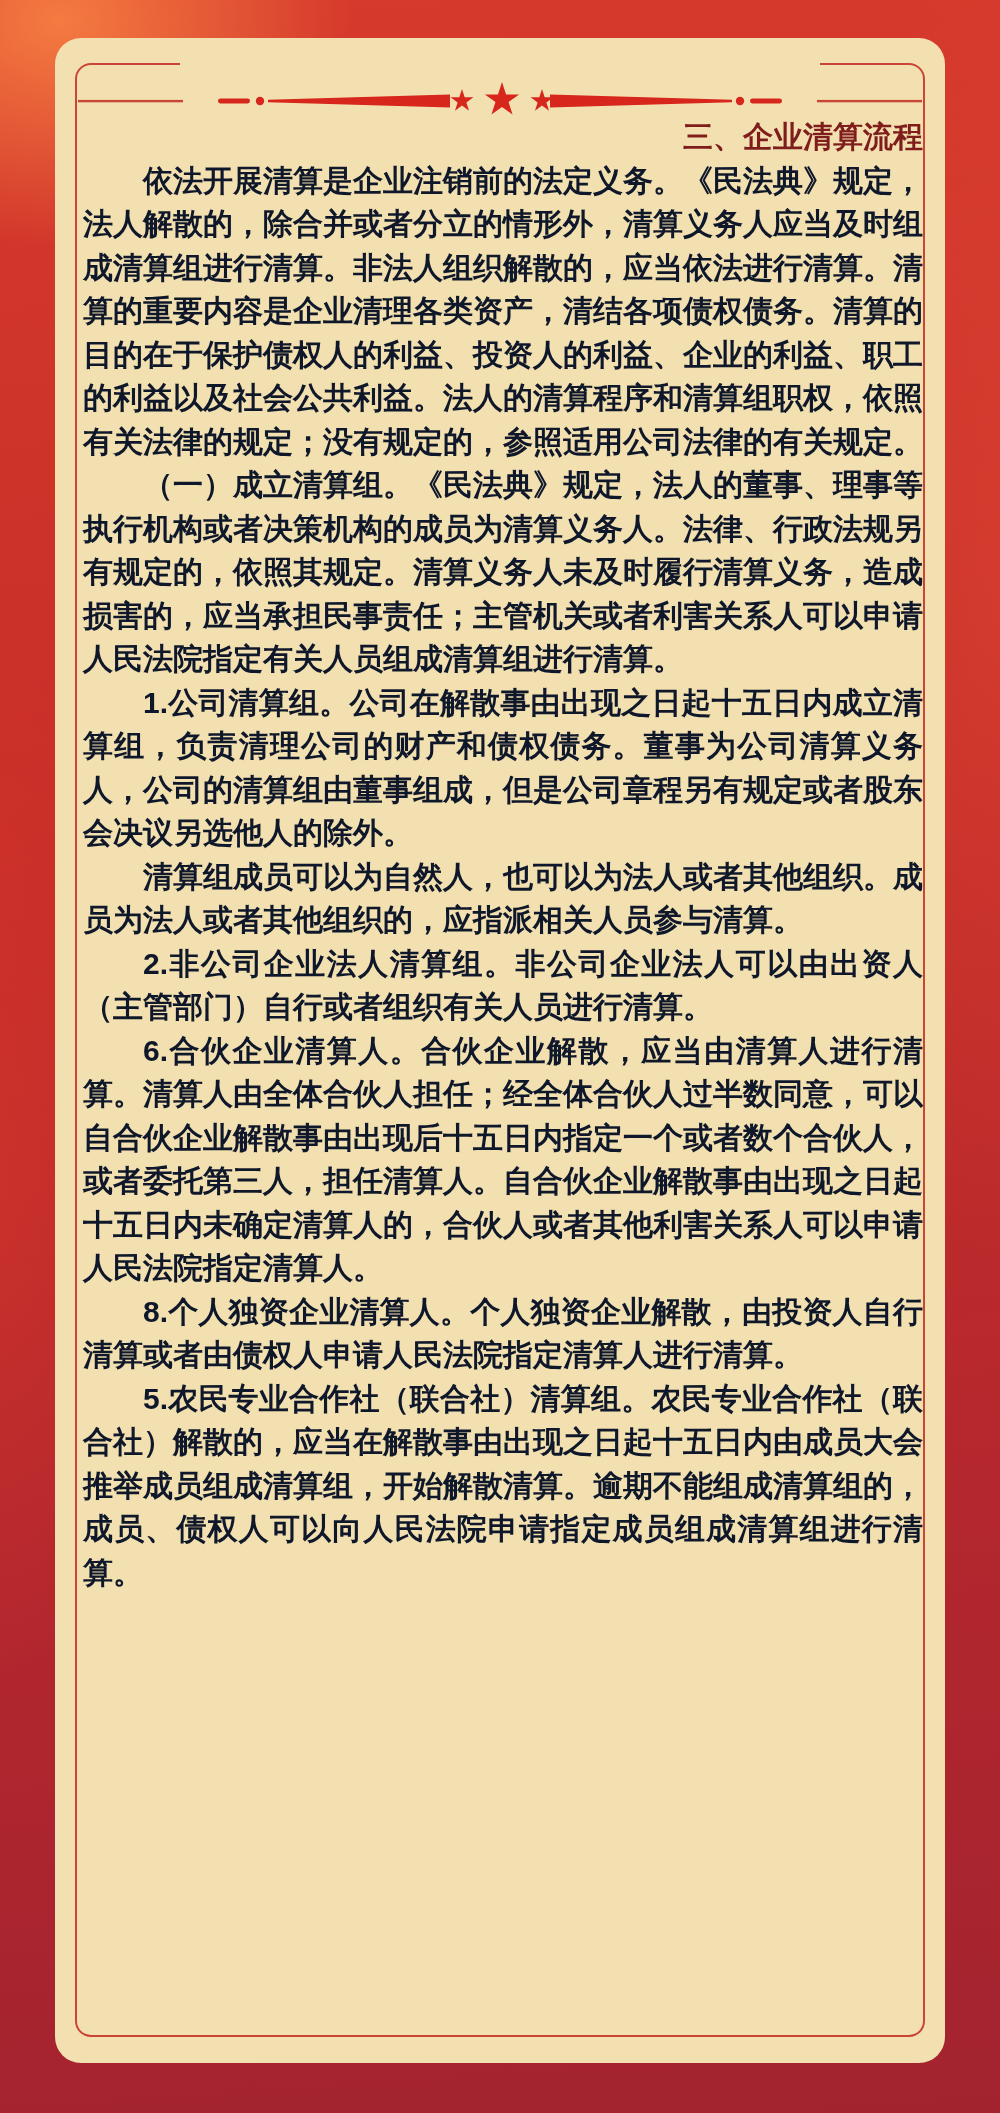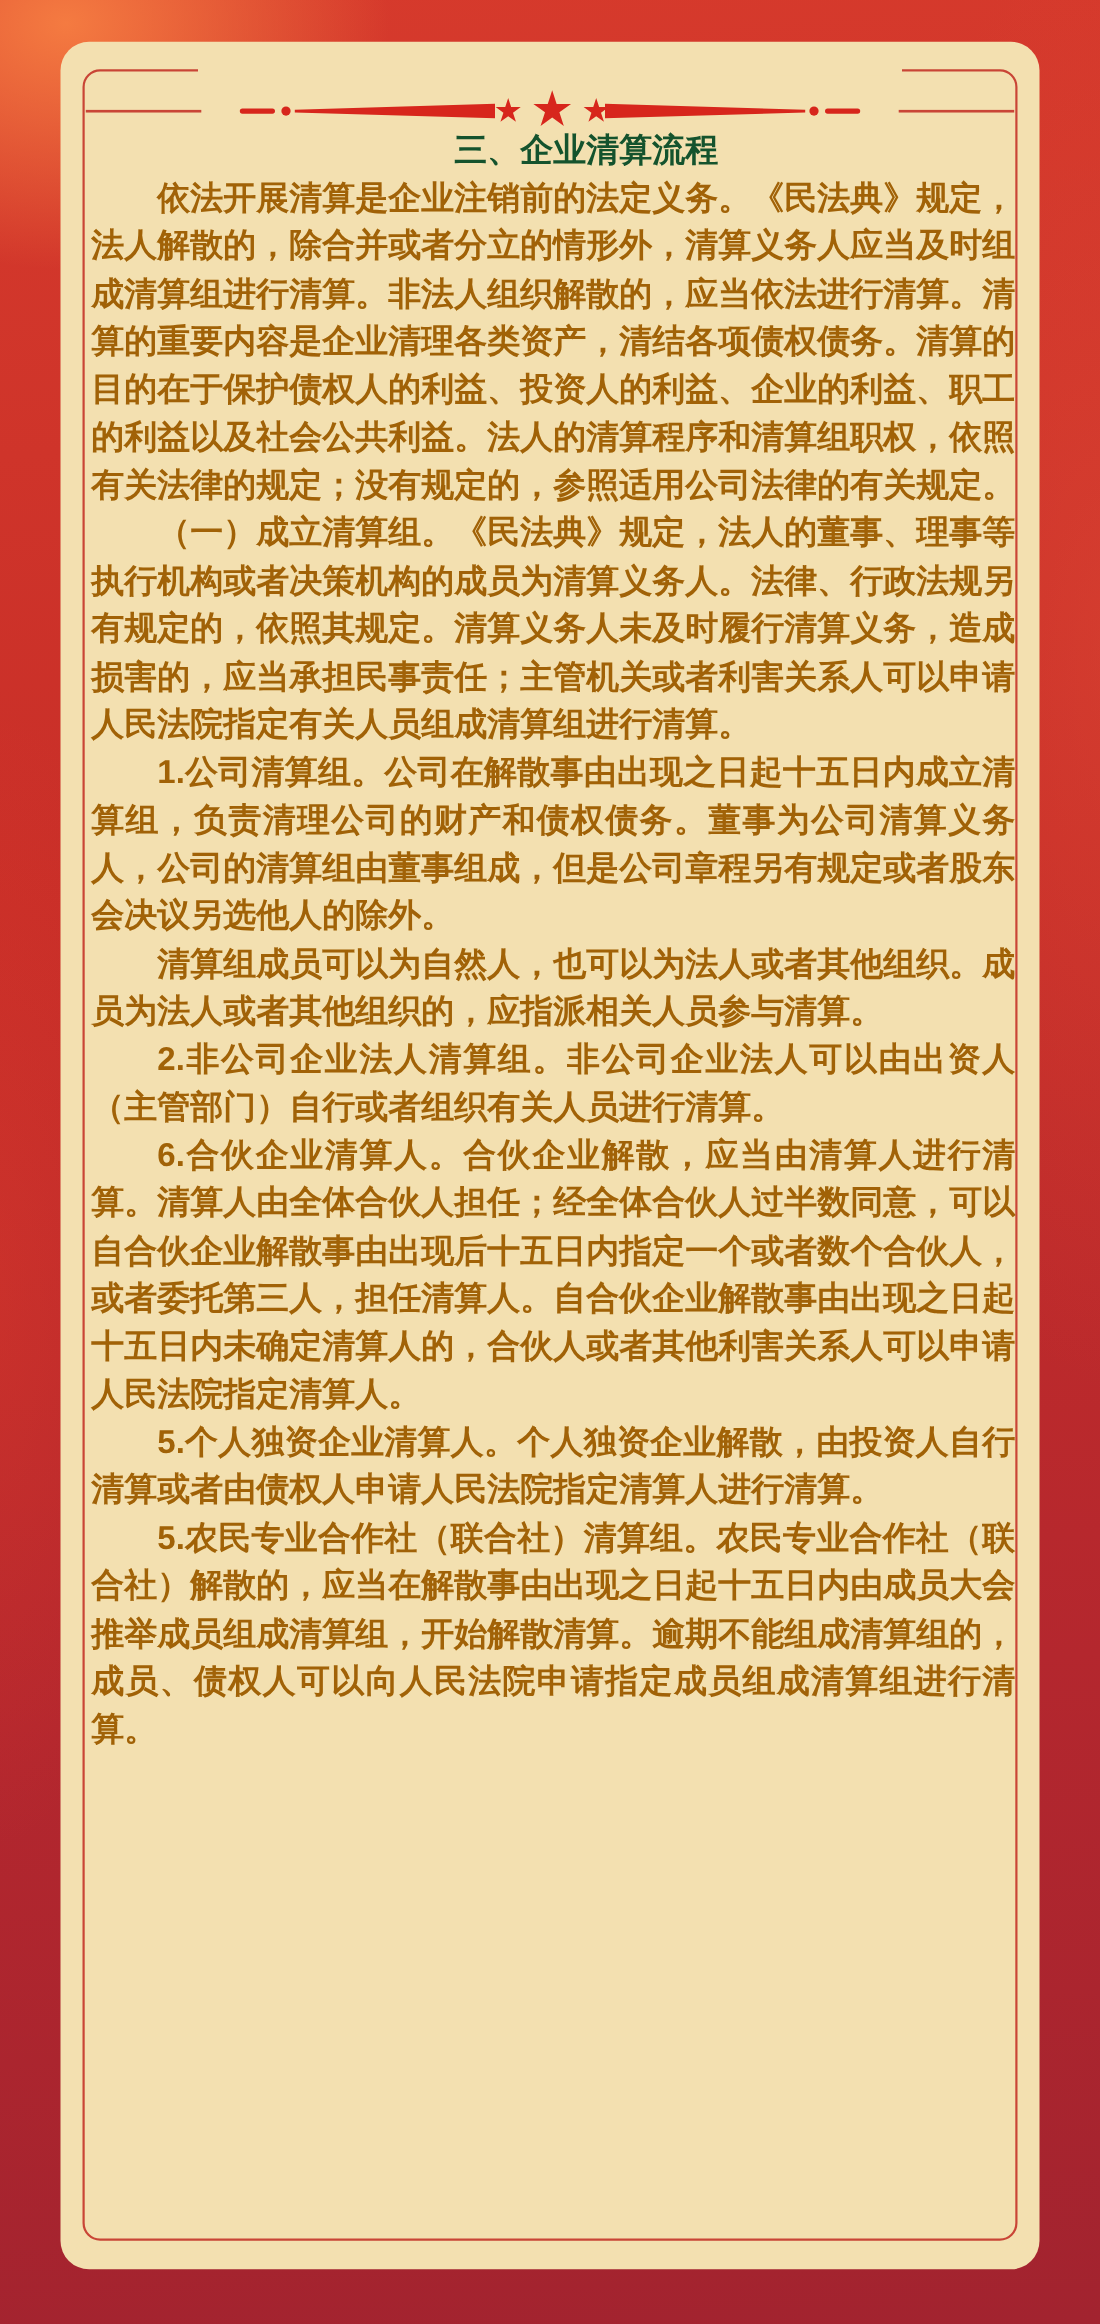--- a/index.html
+++ b/index.html
@@ -47,25 +47,25 @@
     left: 28px; top: 77px;
     width: 840px;
   }
   .text-block p {
     margin: 0;
     text-indent: 2em;
     font-size: 30px;
     font-weight: bold;
     line-height: 43.5px;
     text-align: justify;
-    color: #a16207;
+    color: #0f172a;
   }
   .text-block p.doc-title {
-    color: #14532d;
-    text-align: center;
+    color: #7f1d1d;
+    text-align: right;
   }
 </style>
 </head>
 <body>
 
 <div class="page-bg">
   <div class="card">
 
     <div class="inner-border"></div>
     <div class="top-border-eraser"></div>
@@ -90,18 +90,18 @@
     </div>
 
     <div class="text-block">
       <p class="doc-title">三、企业清算流程</p>
       <p>依法开展清算是企业注销前的法定义务。《民法典》规定，法人解散的，除合并或者分立的情形外，清算义务人应当及时组成清算组进行清算。非法人组织解散的，应当依法进行清算。清算的重要内容是企业清理各类资产，清结各项债权债务。清算的目的在于保护债权人的利益、投资人的利益、企业的利益、职工的利益以及社会公共利益。法人的清算程序和清算组职权，依照有关法律的规定；没有规定的，参照适用公司法律的有关规定。</p>
       <p>（一）成立清算组。《民法典》规定，法人的董事、理事等执行机构或者决策机构的成员为清算义务人。法律、行政法规另有规定的，依照其规定。清算义务人未及时履行清算义务，造成损害的，应当承担民事责任；主管机关或者利害关系人可以申请人民法院指定有关人员组成清算组进行清算。</p>
       <p>1.公司清算组。公司在解散事由出现之日起十五日内成立清算组，负责清理公司的财产和债权债务。董事为公司清算义务人，公司的清算组由董事组成，但是公司章程另有规定或者股东会决议另选他人的除外。</p>
       <p>清算组成员可以为自然人，也可以为法人或者其他组织。成员为法人或者其他组织的，应指派相关人员参与清算。</p>
       <p>2.非公司企业法人清算组。非公司企业法人可以由出资人（主管部门）自行或者组织有关人员进行清算。</p>
       <p>6.合伙企业清算人。合伙企业解散，应当由清算人进行清算。清算人由全体合伙人担任；经全体合伙人过半数同意，可以自合伙企业解散事由出现后十五日内指定一个或者数个合伙人，或者委托第三人，担任清算人。自合伙企业解散事由出现之日起十五日内未确定清算人的，合伙人或者其他利害关系人可以申请人民法院指定清算人。</p>
-      <p>5.个人独资企业清算人。个人独资企业解散，由投资人自行清算或者由债权人申请人民法院指定清算人进行清算。</p>
+      <p>8.个人独资企业清算人。个人独资企业解散，由投资人自行清算或者由债权人申请人民法院指定清算人进行清算。</p>
       <p>5.农民专业合作社（联合社）清算组。农民专业合作社（联合社）解散的，应当在解散事由出现之日起十五日内由成员大会推举成员组成清算组，开始解散清算。逾期不能组成清算组的，成员、债权人可以向人民法院申请指定成员组成清算组进行清算。</p>
     </div>
 
   </div>
 </div>
 
 </body></html>

